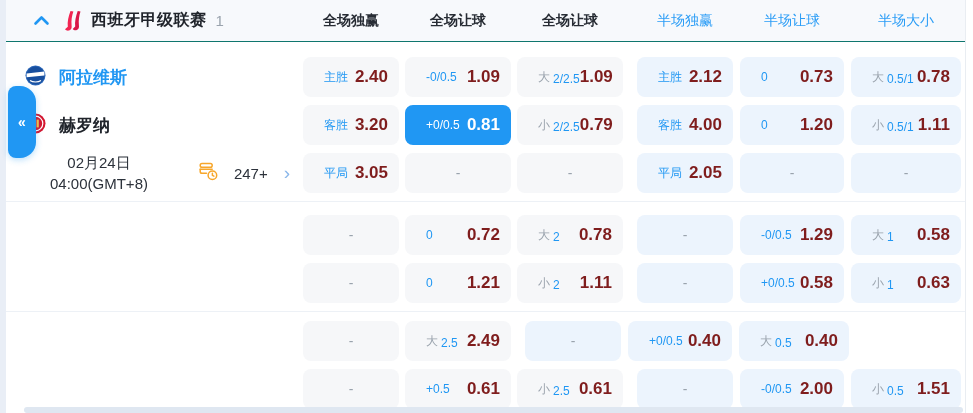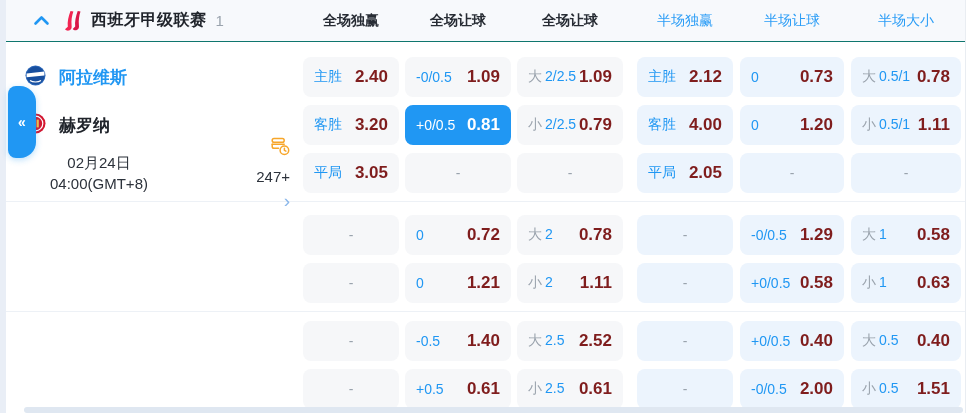--- a/index.html
+++ b/index.html
@@ -39,35 +39,35 @@
   .left-slot { width:297px; flex:none; height:100%; display:flex; align-items:center; }
   .divider { height:1px; background:#edf1f6; margin-bottom:13px; }
   .divider.d2 { margin-bottom:9px; }
 
   .cell { height:40px; border-radius:8px; display:flex; align-items:center;
     justify-content:space-between; padding:0 11px; flex:none; cursor:pointer; }
   .cell.ft { background:#f6f7f9; }
   .cell.ht { background:#ecf4fd; }
   .cell.sel { background:#2097f3; }
   .cell.dash { justify-content:center; color:#9aa3ad; font-size:14px; cursor:default; }
-  .lab { font-size:14px; display:flex; align-items:flex-start; gap:3px; white-space:nowrap; }
+  .lab { font-size:12px; display:flex; align-items:flex-end; gap:3px; white-space:nowrap;margin-left:10px; }
   .lab .muted { color:#9aa3ad; }
   .lab .line { color:#2097f3; }
   .odds { font-size:17px; font-weight:bold; color:#7f1d1d; white-space:nowrap; }
   .cell.sel .line, .cell.sel .odds { color:#fff; }
 
   
   .team-line { display:flex; align-items:center; padding-left:19px; gap:13px; cursor:pointer; }
   .team-name { font-size:17px; font-weight:bold; }
   .team-name.home { color:#2097f3; }
   .team-name.away { color:#20242b; }
 
   .info-line { display:flex; align-items:center; width:100%; padding-left:17px; padding-right:13px; }
   .datetime { width:152px; text-align:center; font-size:15px; color:#2c323b; line-height:21px; }
-  .more { margin-left:auto; display:flex; align-items:flex-end; gap:8px; cursor:pointer;flex-direction:column; }
+  .more { margin-left:auto; display:flex; align-items:center; gap:16px; cursor:pointer; }
   .more-count { font-size:15px; color:#2c323b; }
   .more-arrow { font-size:19px; color:#8ab7ea; line-height:1; margin-top:-2px; }
 
   
   .collapse-tab { position:absolute; left:8px; top:86px; width:28px; height:72px;
     background:#2097f3; border-radius:8px 16px 16px 8px; display:flex; align-items:center;
     justify-content:center; cursor:pointer; z-index:9; box-shadow:0 2px 6px rgba(32,151,243,.3); }
   .collapse-tab .glyph { color:#fff; font-size:14px; font-weight:bold; }
 
   
@@ -317,32 +317,26 @@
               <span class="muted">小</span>
               <span class="line">1</span>
             </span>
             <span class="odds">0.63</span>
           </div>
         </div>
         <div class="divider d2"></div>
         <div class="row">
           <div class="left-slot"></div>
           <div class="cell c0 ft dash">-</div>
-          <div class="cell c1 ft">
-            <span class="lab">
-              <span class="line">-0.5</span>
-            </span>
-            <span class="odds">1.40</span>
-          </div>
           <div class="cell c2 ft">
             <span class="lab">
               <span class="muted">大</span>
               <span class="line">2.5</span>
             </span>
-            <span class="odds">2.52</span>
+            <span class="odds">2.49</span>
           </div>
           <div class="cell c3 ht dash">-</div>
           <div class="cell c4 ht">
             <span class="lab">
               <span class="line">+0/0.5</span>
             </span>
             <span class="odds">0.40</span>
           </div>
           <div class="cell c5 ht">
             <span class="lab">

